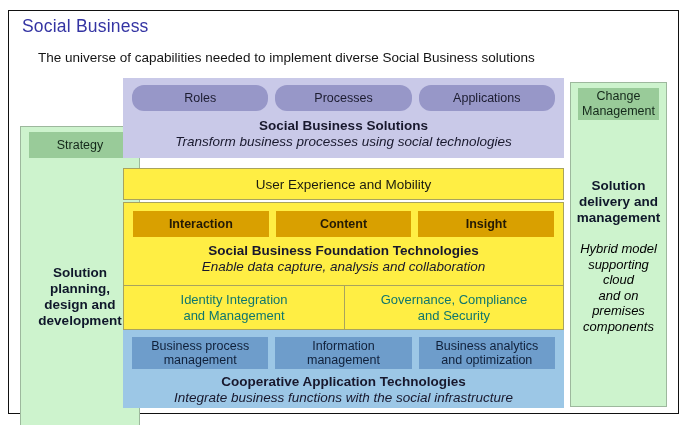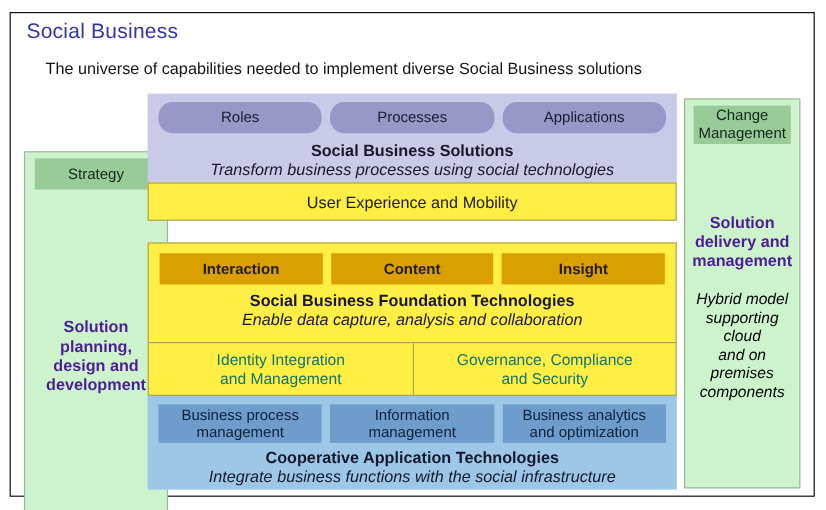--- a/index.html
+++ b/index.html
@@ -31,21 +31,21 @@
     margin-top:5px;background:var(--green_box,#99cb99);
     width:86%;min-height:26px;display:flex;align-items:center;justify-content:center;
     font-size:12.5px;color:#14281a;text-align:center;white-space:pre-line;line-height:15px;
     box-sizing:border-box;padding:1px 2px;
   }
   .side-middle{
     flex:1;display:flex;flex-direction:column;align-items:center;justify-content:center;
     gap:15px;padding:0 4px 14px 4px;text-align:center;
   }
   .side-label{
-    font-weight:bold;font-size:13.5px;line-height:16px;color:#4c1d95;white-space:pre-line;
+    font-weight:bold;font-size:13.5px;line-height:16px;color:#0f172a;white-space:pre-line;
   }
   .side-note{
     font-style:italic;font-size:13px;line-height:15.5px;color:#000000;white-space:pre-line;
   }
   
   .mid{position:absolute;left:114px;width:441px;box-sizing:border-box;}
   .boxrow{display:flex;gap:7px;padding:0 9px;}
   .boxrow .cell{
     flex:1;display:flex;align-items:center;justify-content:center;
     font-size:12.5px;text-align:center;line-height:14px;white-space:pre-line;
@@ -53,21 +53,21 @@
   .sec-title{font-weight:bold;font-size:13.5px;text-align:center;}
   .sec-sub{font-style:italic;font-size:13.5px;text-align:center;}
   
   .sec-purple{top:67px;height:80px;background:var(--purple_bg,#c9c9e8);}
   .sec-purple .boxrow{margin-top:7px;}
   .sec-purple .cell{height:26px;background:var(--purple_box,#9797c8);color:#1c1c30;border-radius:12px;}
   .sec-purple .sec-title{margin-top:7px;}
   .sec-purple .sec-sub{margin-top:1px;}
   
   .band-yellow{
-    top:141px;height:32px;background:var(--yellow_bg,#ffee44);
+    top:157px;height:32px;background:var(--yellow_bg,#ffee44);
     border:1px solid #a8a35e;display:flex;align-items:center;justify-content:center;
     font-size:13.5px;color:#1c1c10;
   }
   
   .sec-foundation{
     top:191px;height:128px;background:var(--yellow_bg,#ffee44);
     border:1px solid #a8a35e;
   }
   .sec-foundation .boxrow{margin-top:8px;}
   .sec-foundation .cell{

